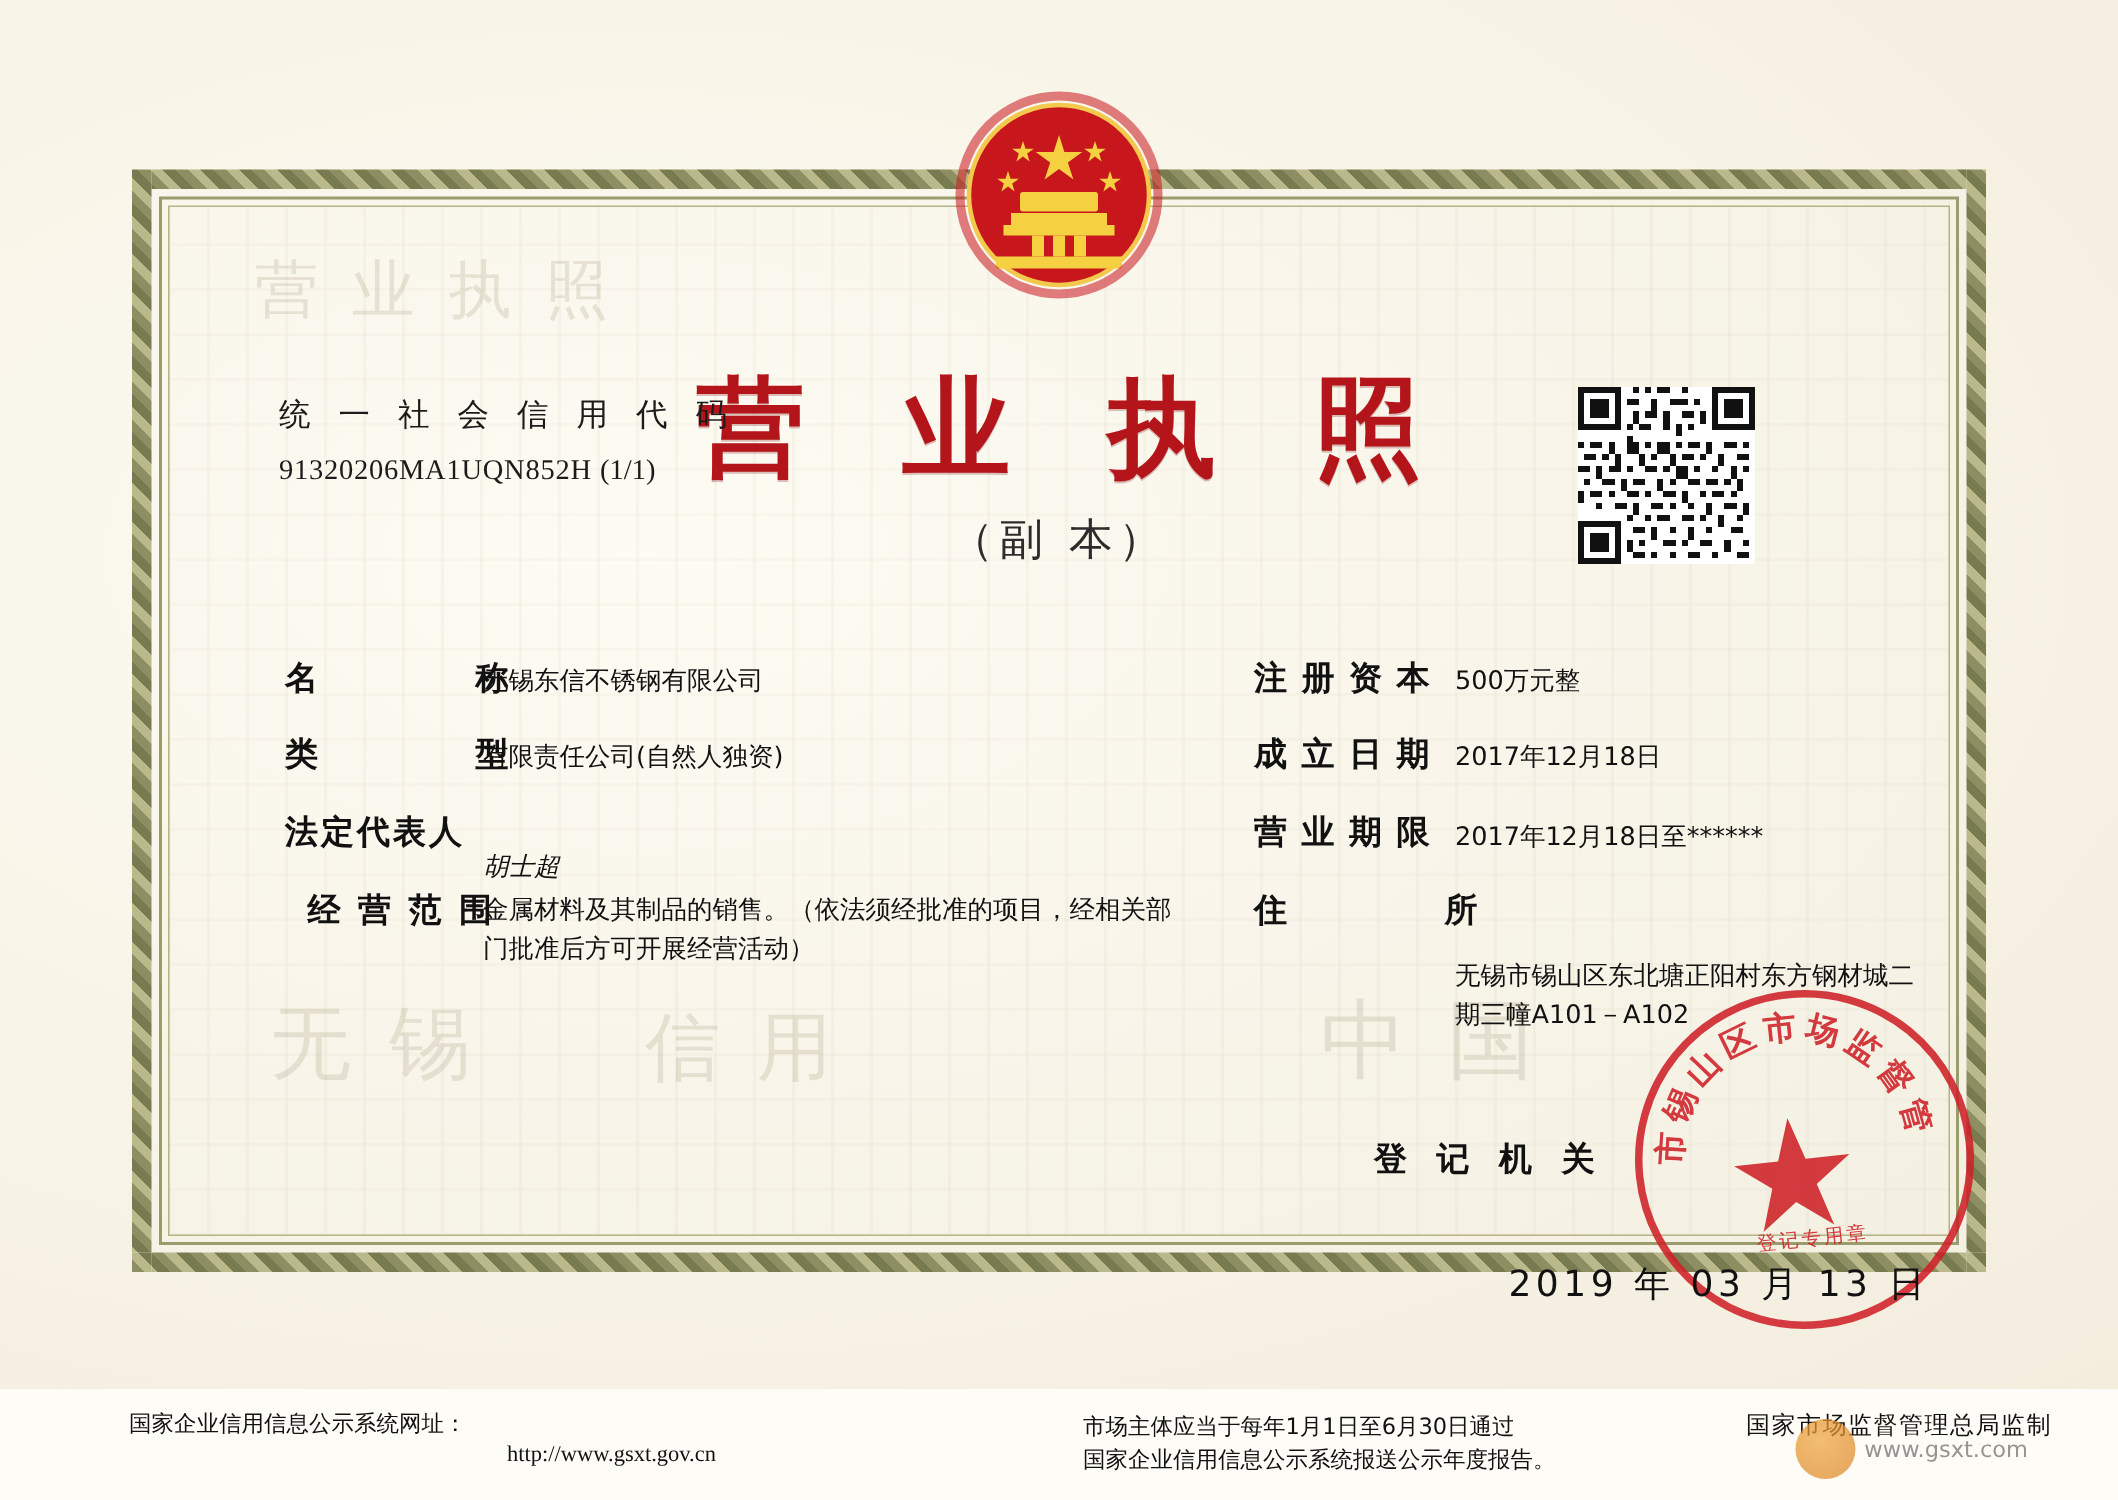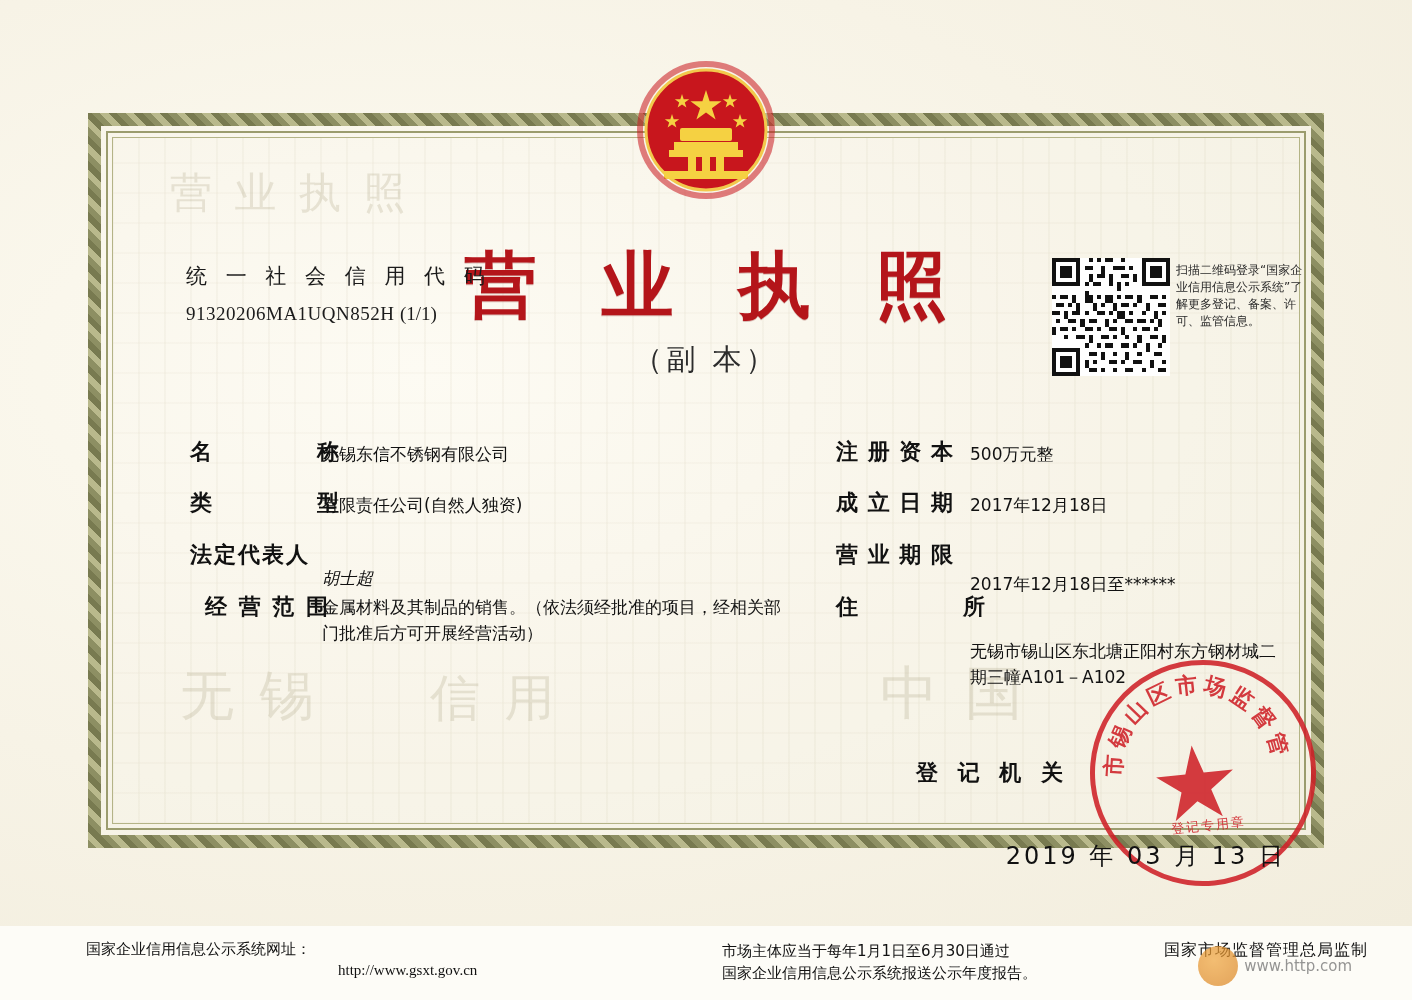--- a/index.html
+++ b/index.html
@@ -113,21 +113,21 @@
   .lbl-rep{position:absolute;left:190px;top:540px;width:160px;letter-spacing:2px;}
   .val-rep{position:absolute;left:322px;top:565px;font-style:italic;}
   .lbl-scope{position:absolute;left:190px;top:592px;width:160px;letter-spacing:2px;margin-left:15px;}
   .val-scope{position:absolute;left:322px;top:594px;width:470px;}
 
   .lbl-cap{position:absolute;left:836px;top:437px;width:150px;display:flex;justify-content:space-between;}
   .val-cap{position:absolute;left:970px;top:441px;}
   .lbl-est{position:absolute;left:836px;top:488px;width:150px;display:flex;justify-content:space-between;}
   .val-est{position:absolute;left:970px;top:492px;}
   .lbl-term{position:absolute;left:836px;top:540px;width:150px;display:flex;justify-content:space-between;}
-  .val-term{position:absolute;left:970px;top:545px;margin-top:26px;}
+  .val-term{position:absolute;left:970px;top:545px;}
   .lbl-addr{position:absolute;left:836px;top:592px;width:150px;display:flex;justify-content:space-between;}
   .val-addr{position:absolute;left:970px;top:623px;width:310px;margin-top:15px;}
 
   
   .lbl-authority{
     position:absolute;left:916px;top:758px;font-size:22px;font-weight:bold;letter-spacing:6px;
     font-family:"DejaVu Sans", sans-serif;color:#111;
   }
   
   .seal{
@@ -338,21 +338,20 @@
         <rect x="9" y="27" width="2" height="1"></rect>
           <rect x="12" y="27" width="1" height="1"></rect>
           <rect x="15" y="27" width="1" height="1"></rect>
           <rect x="18" y="27" width="2" height="1"></rect>
           <rect x="22" y="27" width="1" height="1"></rect>
           <rect x="26" y="27" width="2" height="1"></rect>
         <rect x="8" y="8" width="1" height="1"></rect>
       </g>
     </svg>
   </div>
-  <div class="qr-note">扫描二维码登录“国家企业信用信息公示系统”了解更多登记、备案、许可、监管信息。</div>
 
   <div class="uscc-label">统 一 社 会 信 用 代 码</div>
   <div class="uscc-value">91320206MA1UQN852H</div>
   <div class="uscc-pages">(1/1)</div>
 
   <div class="field lbl-name">
     <span class="f-label">名</span>
     <span class="f-label">称</span>
   </div>
   <div class="field val-name f-value">无锡东信不锈钢有限公司</div>
@@ -413,16 +412,16 @@
   <div class="footer-left">国家企业信用信息公示系统网址：</div>
   <div class="footer-url">http://www.gsxt.gov.cn</div>
   <div class="footer-center">
     <div>市场主体应当于每年1月1日至6月30日通过</div>
     <div>国家企业信用信息公示系统报送公示年度报告。</div>
   </div>
   <div class="footer-right">国家市场监督管理总局监制</div>
 
   <div class="wm-badge">
     <div class="wm-circle"></div>
-    <div class="wm-site">www.http.com</div>
+    <div class="wm-site">www.gsxt.com</div>
   </div>
 
 </div>
 
 </body></html>

